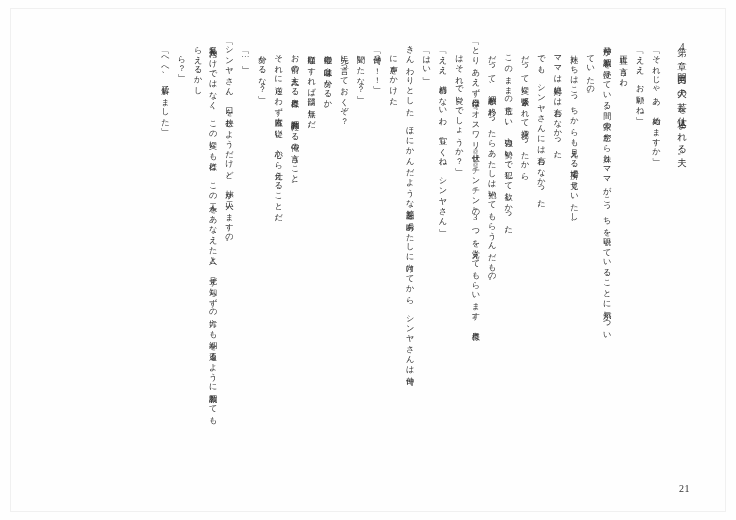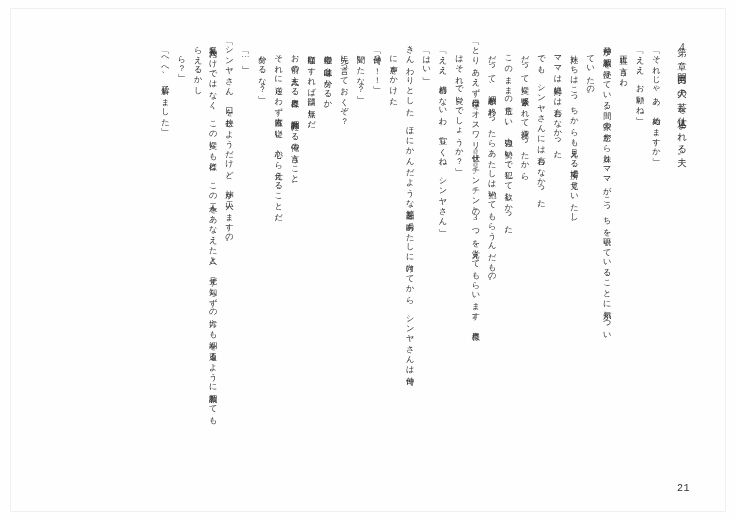--- a/index.html
+++ b/index.html
@@ -77,21 +77,21 @@
   .body-col.indent {
     padding-top: 9px;
   }
 
   .page-number {
     position: absolute;
     right: 46px;
     bottom: 26px;
     font-size: 10px;
     color: #303030;
-    font-family: Liberation Mono, monospace;
+    font-family: Liberation Serif, serif;
     letter-spacing: 0.5px;
   }
 </style>
 </head>
 <body>
 
 <div class="page">
   <div class="page-frame"></div>
 
   <div class="content">

